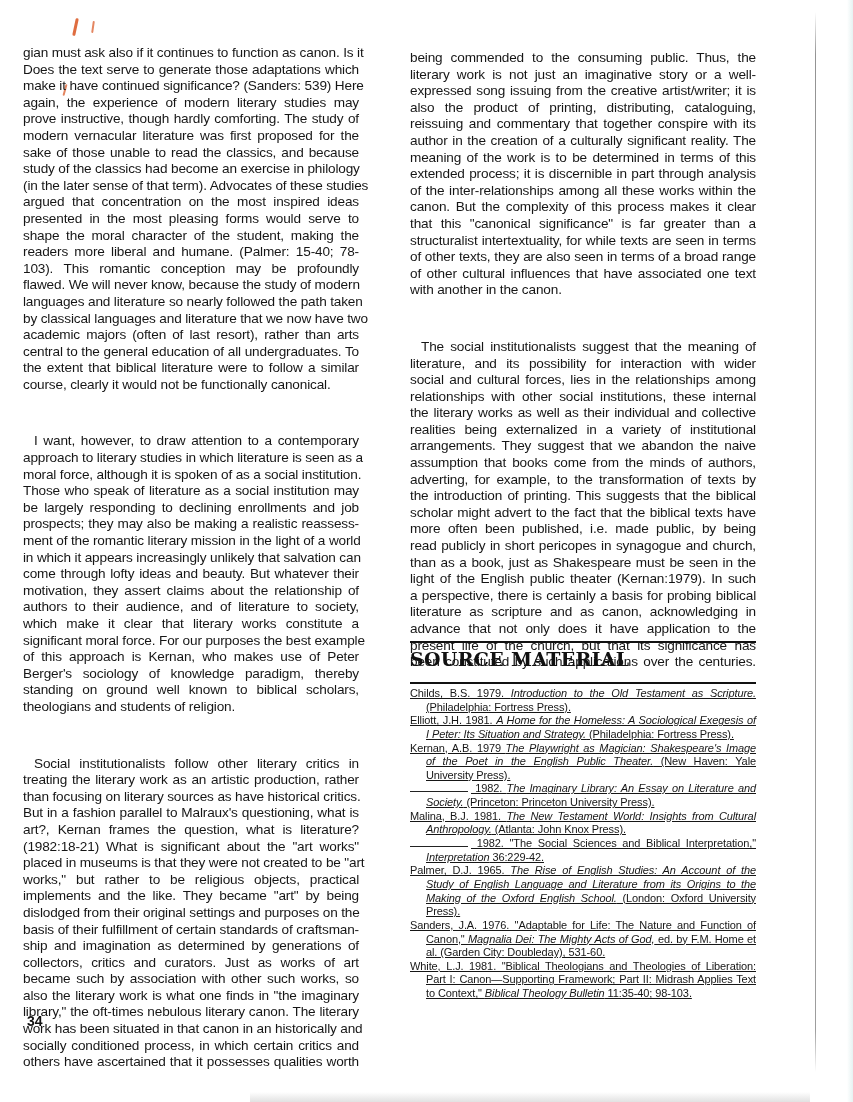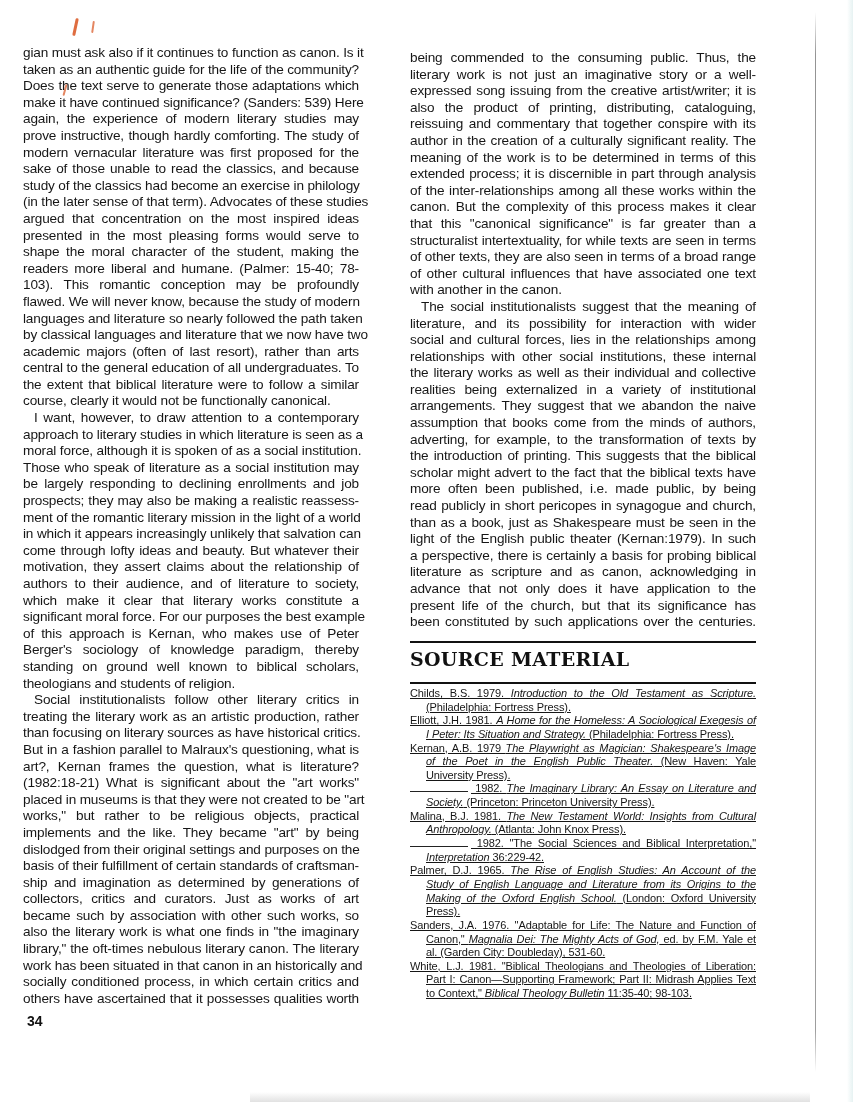--- a/index.html
+++ b/index.html
@@ -30,21 +30,21 @@
   }
   .col-left { left: 23px; top: 45px; width: 336px; }
   .col-right { left: 410px; top: 50px; width: 346px; }
   .line {
     display: block; height: 16.6px; line-height: 16.6px;
     font-size: 13.6px; white-space: nowrap;
     text-align: justify; text-align-last: justify;
     letter-spacing: -0.15px;
   }
   .line.last { text-align-last: left; }
-  .line.indent { padding-left: 11px; }
+  .line.indent { padding-left: 11px; margin-top: 40px; }
   .page-number {
     position: absolute; left: 27px; top: 1013px;
     font-size: 14px; font-weight: bold; color: #111; text-align: right;
   }
   .rule {
     position: absolute; left: 410px; width: 346px; height: 2px; background: #111;
   }
   .rule.top { top: 641px; }
   .rule.bottom { top: 682px; }
   .section-heading {
@@ -70,21 +70,20 @@
 
 <div class="page-scan-edge"></div>
 <div class="fold-line"></div>
 <div class="bottom-smudge"></div>
 <div class="pencil-mark" style="left:74px; top:18px; height:18px; transform:rotate(12deg);"></div>
 <div class="pencil-mark" style="left:92px; top:21px; height:12px; width:2px; transform:rotate(8deg); opacity:0.7;"></div>
 <div class="pencil-mark" style="left:64px; top:84px; height:12px; width:2px; transform:rotate(15deg); opacity:0.7;"></div>
 
 <div class="col col-left" id="left-col">
     <span class="line">gian must ask also if it continues to function as canon. Is it</span>
-    <span class="line">taken as an authentic guide for the life of the community?</span>
     <span class="line">Does the text serve to generate those adaptations which</span>
     <span class="line">make it have continued significance? (Sanders: 539) Here</span>
     <span class="line">again, the experience of modern literary studies may</span>
     <span class="line">prove instructive, though hardly comforting. The study of</span>
     <span class="line">modern vernacular literature was first proposed for the</span>
     <span class="line">sake of those unable to read the classics, and because</span>
     <span class="line">study of the classics had become an exercise in philology</span>
     <span class="line">(in the later sense of that term). Advocates of these studies</span>
     <span class="line">argued that concentration on the most inspired ideas</span>
     <span class="line">presented in the most pleasing forms would serve to</span>
@@ -206,21 +205,21 @@
       <span class="ref-line cont last"><i>Interpretation</i><span> 36:229-42.</span></span>
     </div>
     <div>
       <span class="ref-line"><span>Palmer, D.J. 1965. </span><i>The Rise of English Studies: An Account of the</i></span>
       <span class="ref-line cont"><i>Study of English Language and Literature from its Origins to the</i></span>
       <span class="ref-line cont"><i>Making of the Oxford English School.</i><span> (London: Oxford University</span></span>
       <span class="ref-line cont last"><span>Press).</span></span>
     </div>
     <div>
       <span class="ref-line"><span>Sanders, J.A. 1976. "Adaptable for Life: The Nature and Function of</span></span>
-      <span class="ref-line cont"><span>Canon," </span><i>Magnalia Dei: The Mighty Acts of God,</i><span> ed. by F.M. Yale et</span></span>
+      <span class="ref-line cont"><span>Canon," </span><i>Magnalia Dei: The Mighty Acts of God,</i><span> ed. by F.M. Home et</span></span>
       <span class="ref-line cont last"><span>al. (Garden City: Doubleday), 531-60.</span></span>
     </div>
     <div>
       <span class="ref-line"><span>White, L.J. 1981. "Biblical Theologians and Theologies of Liberation:</span></span>
       <span class="ref-line cont"><span>Part I: Canon—Supporting Framework; Part II: Midrash Applies Text</span></span>
       <span class="ref-line cont last"><span>to Context," </span><i>Biblical Theology Bulletin</i><span> 11:35-40; 98-103.</span></span>
     </div>
   </div>
 
 </body></html>

